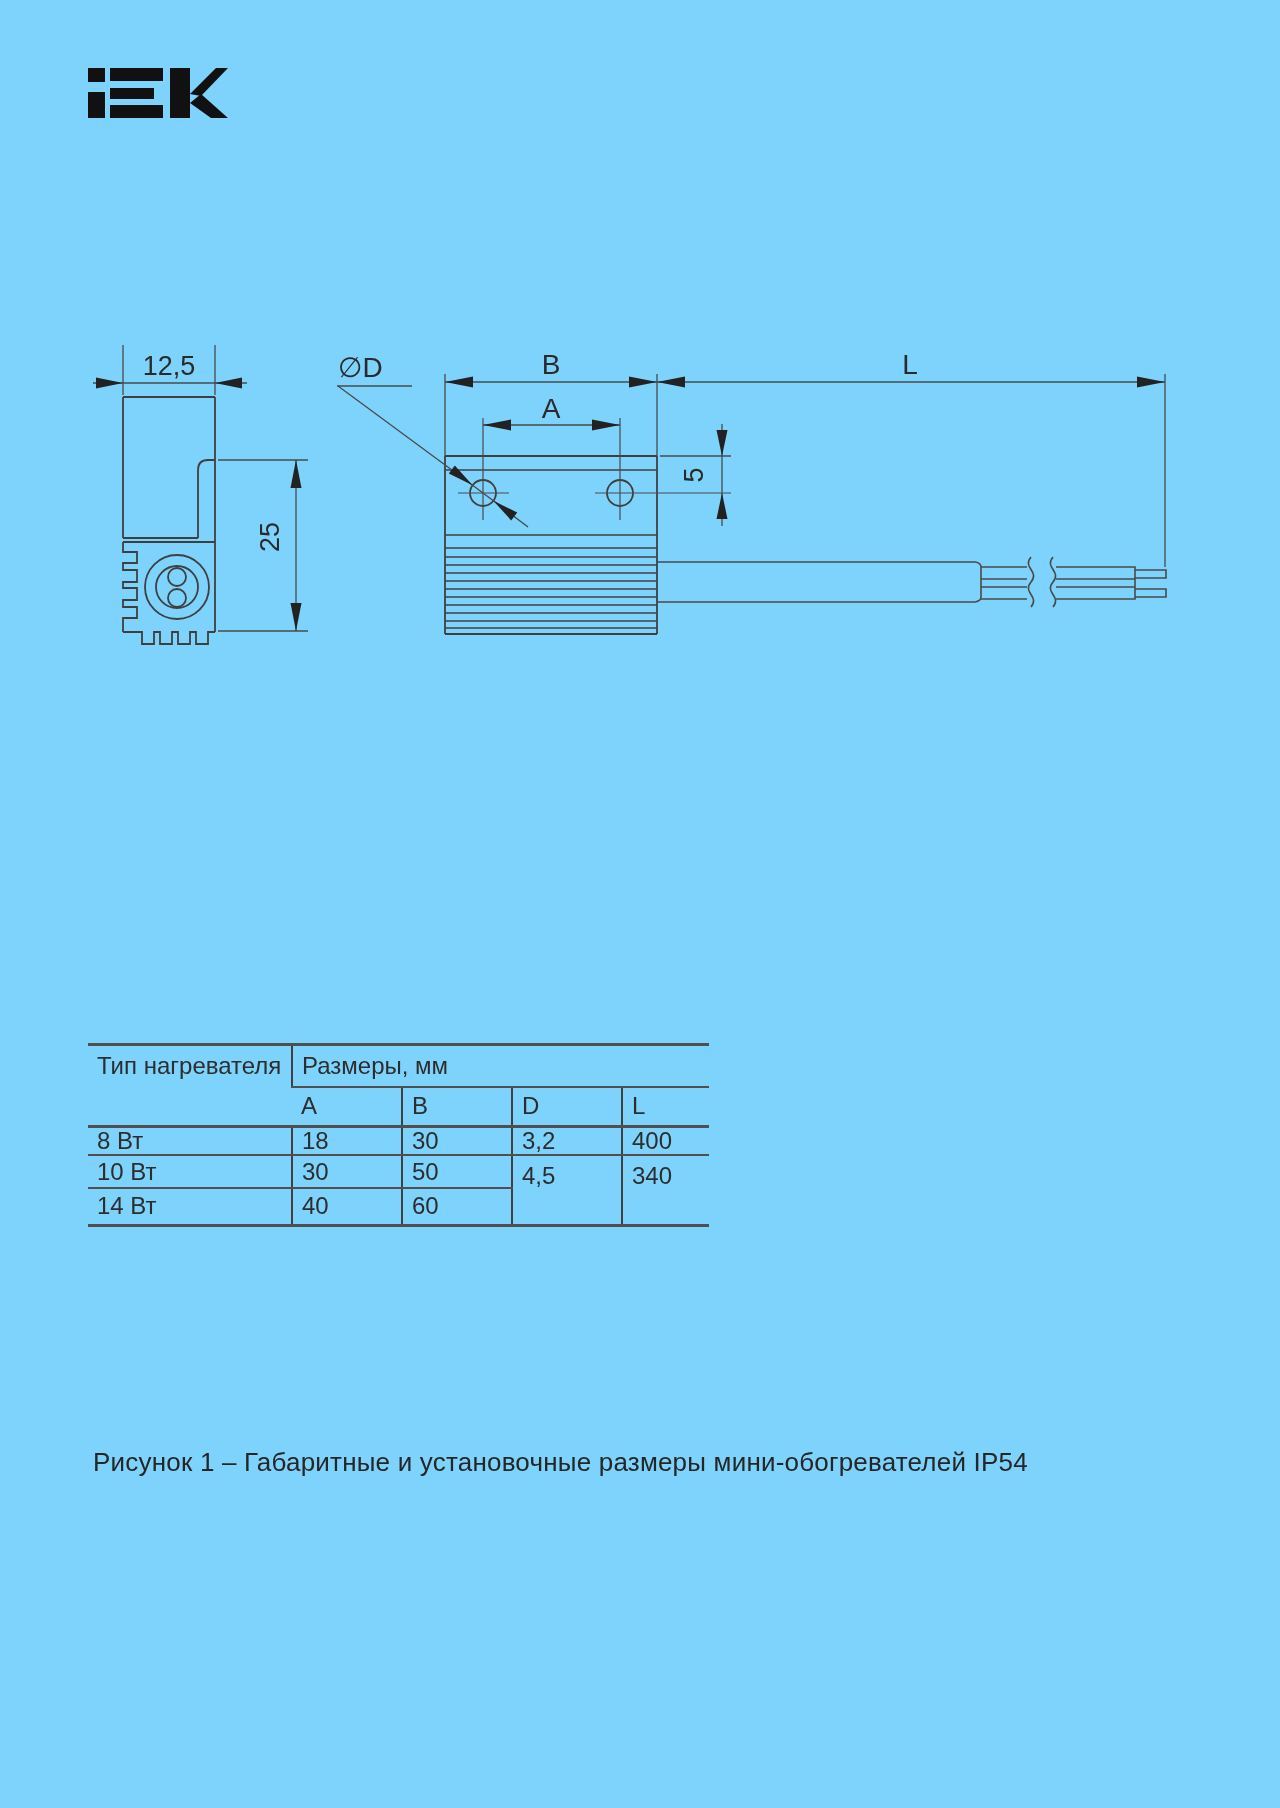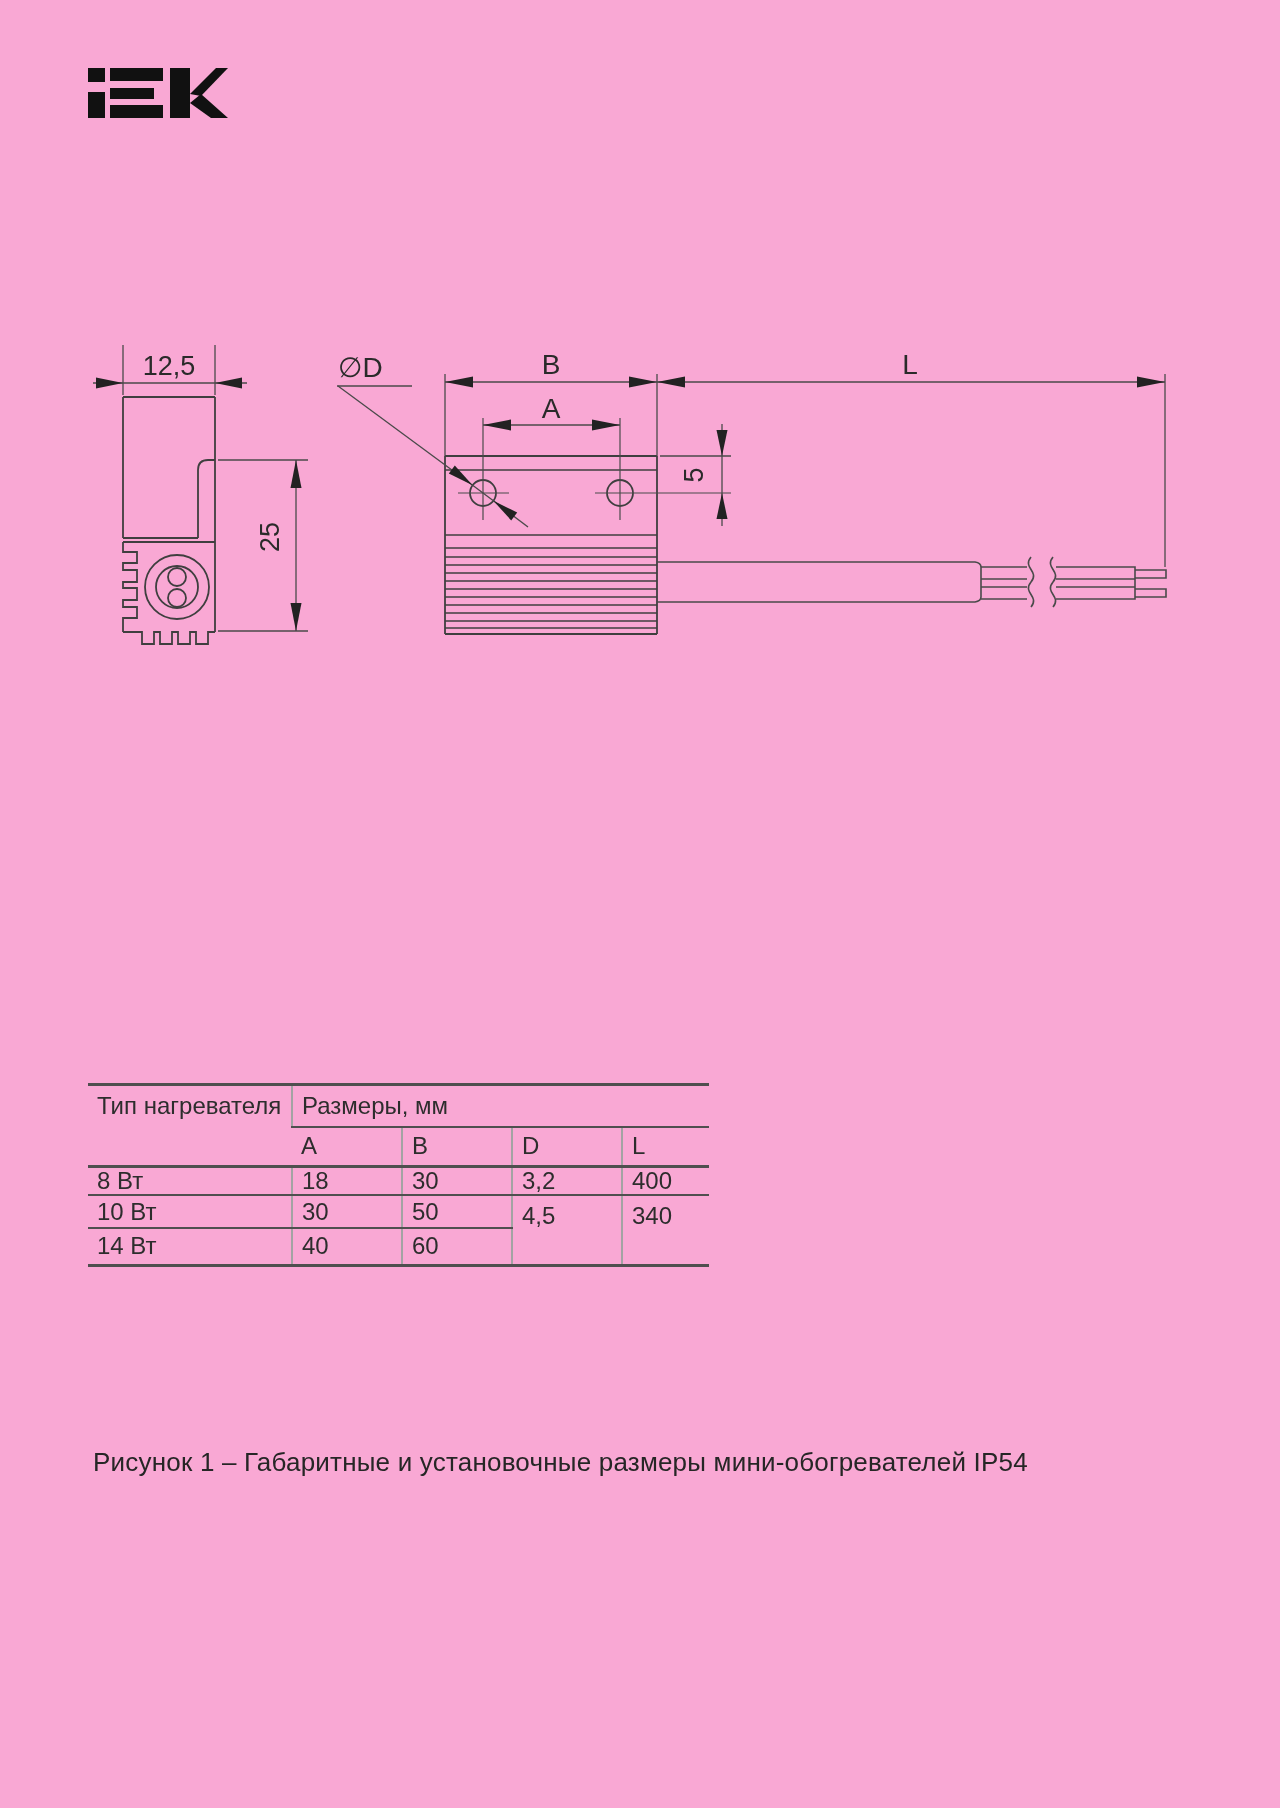--- a/index.html
+++ b/index.html
@@ -1,28 +1,28 @@
 <!DOCTYPE html>
 <html><head>
 <meta charset="utf-8">
 <style>
   html,body{margin:0;padding:0;background:#ffffff;}
-  .page{position:relative;width:1280px;height:1808px;background:#f9a8d4;overflow:hidden;
+  .page{position:relative;width:1280px;height:1808px;background:#7dd3fc;overflow:hidden;
         font-family:"Liberation Sans",sans-serif;color:#2b2b2b;}
   .logo{position:absolute;left:88px;top:68px;}
   .drawing{position:absolute;left:0;top:280px;}
   svg text{font-family:"Liberation Sans",sans-serif;fill:#2a2a2a;}
 
   
-  .spec-table{position:absolute;left:88px;top:1083px;width:621px;border-collapse:collapse;
+  .spec-table{position:absolute;left:88px;top:1043px;width:621px;border-collapse:collapse;
               table-layout:fixed;font-size:24px;color:#2d2d2d;
               border-top:3px solid #4f4f4f;border-bottom:3px solid #4f4f4f;}
   .spec-table td{padding:0 4px 0 9px;vertical-align:middle;line-height:1.1;
                  overflow:hidden;white-space:nowrap;}
-  .spec-table td + td{border-left:2px solid #a3a3a3;margin-left:36px;}
+  .spec-table td + td{border-left:2px solid #404040;margin-left:36px;}
   .b2{border-bottom:2px solid #4f4f4f;}
   .b3{border-bottom:3px solid #4f4f4f;}
   .top-align{vertical-align:top !important;padding-top:7px !important;}
   .r1{height:42px;} .r2{height:40px;} .r3{height:24px;} .r4{height:33px;} .r5{height:37px;}
 
   .caption{position:absolute;left:93px;top:1447px;font-size:26px;color:#262626;
            letter-spacing:0.2px;white-space:nowrap;text-align:right;}
 </style>
 </head>
 <body>

